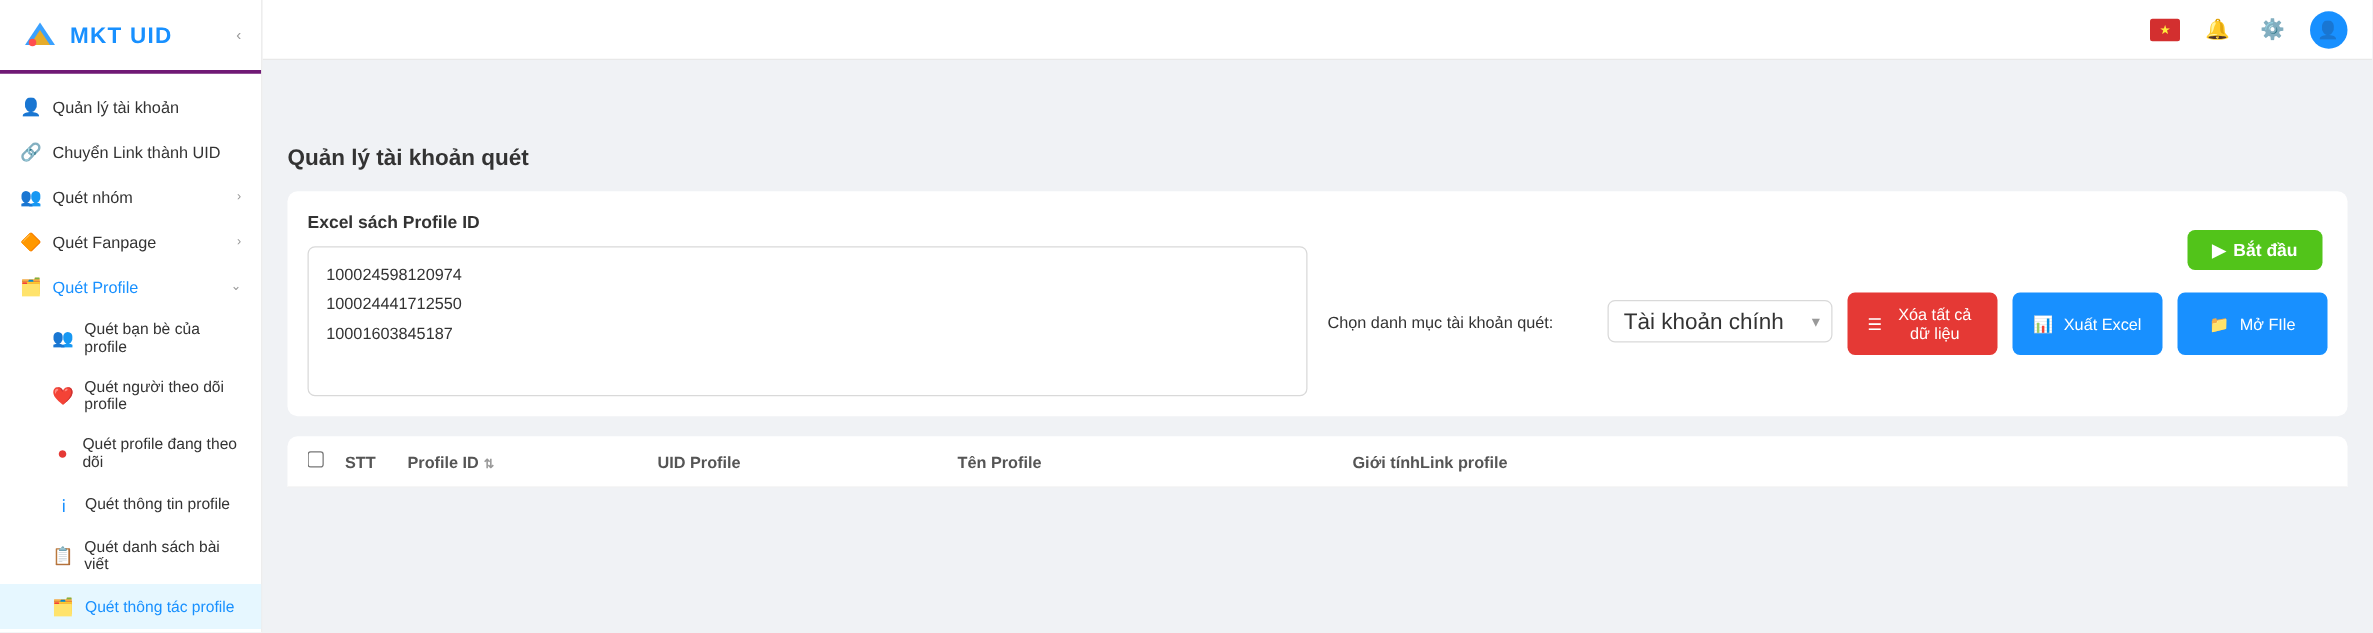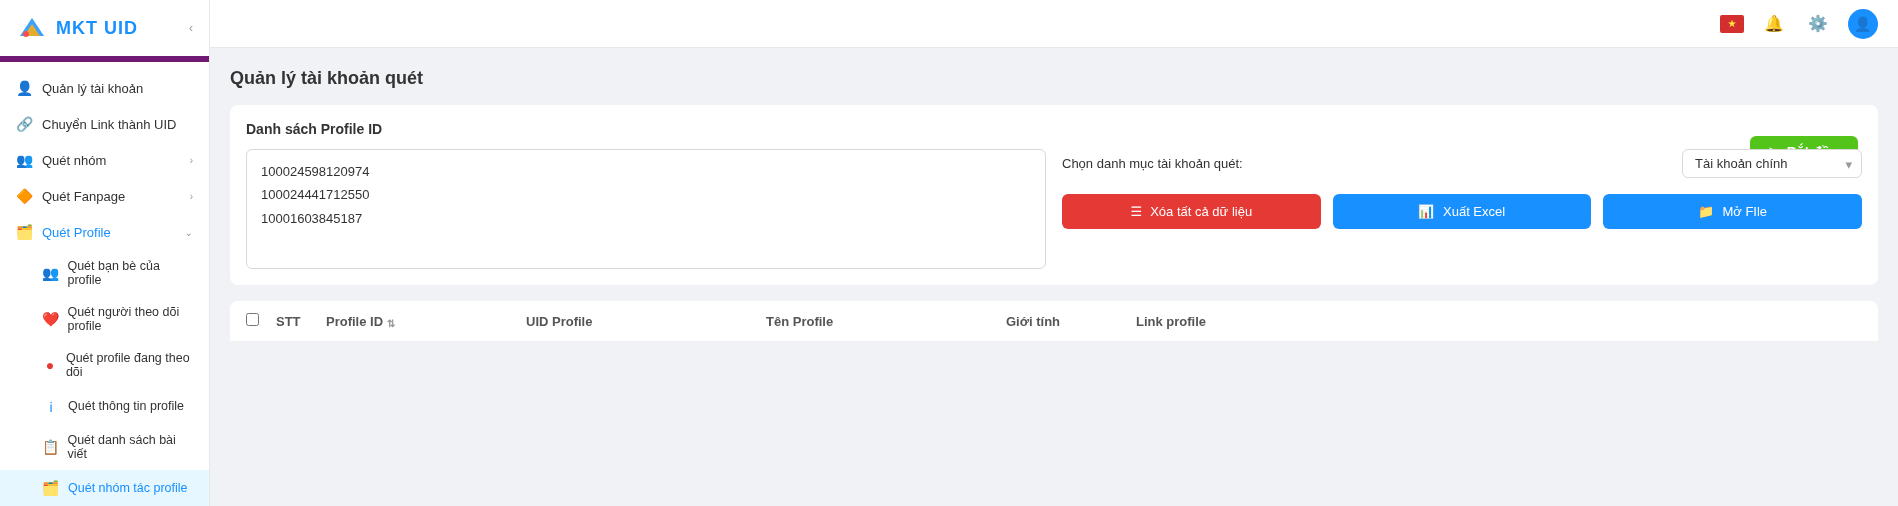--- a/index.html
+++ b/index.html
@@ -13,21 +13,21 @@
       border-right: 1px solid #e8e8e8;
       display: flex;
       flex-direction: column;
       height: 506px;
       overflow: hidden;
     }
     .sidebar-logo {
       display: flex;
       align-items: center;
       padding: 12px 16px;
-      border-bottom: 6px solid #701a75;
+      border-bottom: 3px solid #701a75;
       gap: 8px;
     }
     .logo-icon {
       width: 32px;
       height: 32px;
     }
     .logo-text {
       font-size: 18px;
       font-weight: 700;
       color: #1890ff;
@@ -141,20 +141,21 @@
       padding: 20px;
       overflow-y: auto;
       background: #f0f2f5;
     }
 
     .page-title {
       font-size: 18px;
       font-weight: 600;
       color: #333;
       margin-bottom: 16px;
+      margin-top: 48px;
     }
 
     .card {
       background: #fff;
       border-radius: 8px;
       padding: 16px;
       margin-bottom: 16px;
     }
 
     .card-section-title {
@@ -180,42 +181,43 @@
       overflow-y: auto;
       font-size: 13px;
       color: #333;
       line-height: 1.8;
     }
 
     
     .right-controls {
       flex: 1;
       display: flex;
-      flex-direction: column;
+      flex-direction: row;
       gap: 12px;
+      align-items: center;
     }
 
     .control-row {
       display: flex;
       align-items: center;
       gap: 12px;
     }
     .control-label {
       font-size: 13px;
       color: #333;
       min-width: 200px;
       font-weight: 500;
     }
     .control-spacer { flex: 1; }
 
     .select-control {
       border: 1px solid #d9d9d9;
       border-radius: 6px;
       padding: 6px 30px 6px 12px;
-      font-size: 13px;
+      font-size: 18px;
       color: #333;
       background: #fff;
       appearance: none;
       cursor: pointer;
       min-width: 180px;
       position: relative;
     }
     .select-wrapper {
       position: relative;
       min-width: 180px;
@@ -308,21 +310,21 @@
       font-weight: 600;
       color: #555;
       font-size: 13px;
       gap: 0;
     }
     .th-checkbox { width: 30px; }
     .th-stt { width: 50px; }
     .th-profile-id { width: 200px; display: flex; align-items: flex-end; gap: 4px; }
     .th-uid-profile { width: 240px; }
     .th-ten-profile { width: 240px; }
-    .th-gioi-tinh { width: 130px; }
+    .th-gioi-tinh { width: 130px; text-align: right; }
     .th-link-profile { flex: 1; }
 
     .sort-icon { color: #999; font-size: 10px; }
 
     
     .card-area {
       position: relative;
     }
   </style>
 </head>
@@ -379,21 +381,21 @@
     <li class="sidebar-item sub-item">
       <span class="item-icon" style="color:#1890ff;">ℹ</span>
       <span>Quét thông tin profile</span>
     </li>
     <li class="sidebar-item sub-item">
       <span class="item-icon">📋</span>
       <span>Quét danh sách bài viết</span>
     </li>
     <li class="sidebar-item sub-item active">
       <span class="item-icon">🗂️</span>
-      <span>Quét nhóm tác profile</span>
+      <span>Quét thông tác profile</span>
     </li>
 
   </ul>
 </div>
 
 <div class="main">
 
   <div class="topbar">
     <div class="flag-icon">
       <span class="flag-star">★</span>
@@ -409,21 +411,21 @@
     <div class="card-area">
 
       <button class="btn-start">
         <span>▶</span>
         <span>Bắt đầu</span>
       </button>
 
       <div class="page-title">Quản lý tài khoản quét</div>
 
       <div class="card">
-        <div class="card-section-title">Danh sách Profile ID</div>
+        <div class="card-section-title">Excel sách Profile ID</div>
 
         <div class="two-col">
 
           <div style="flex:1;">
             <div class="profile-id-list">
               <div>100024598120974</div>
               <div>100024441712550</div>
               <div>10001603845187</div>
             </div>
           </div>

